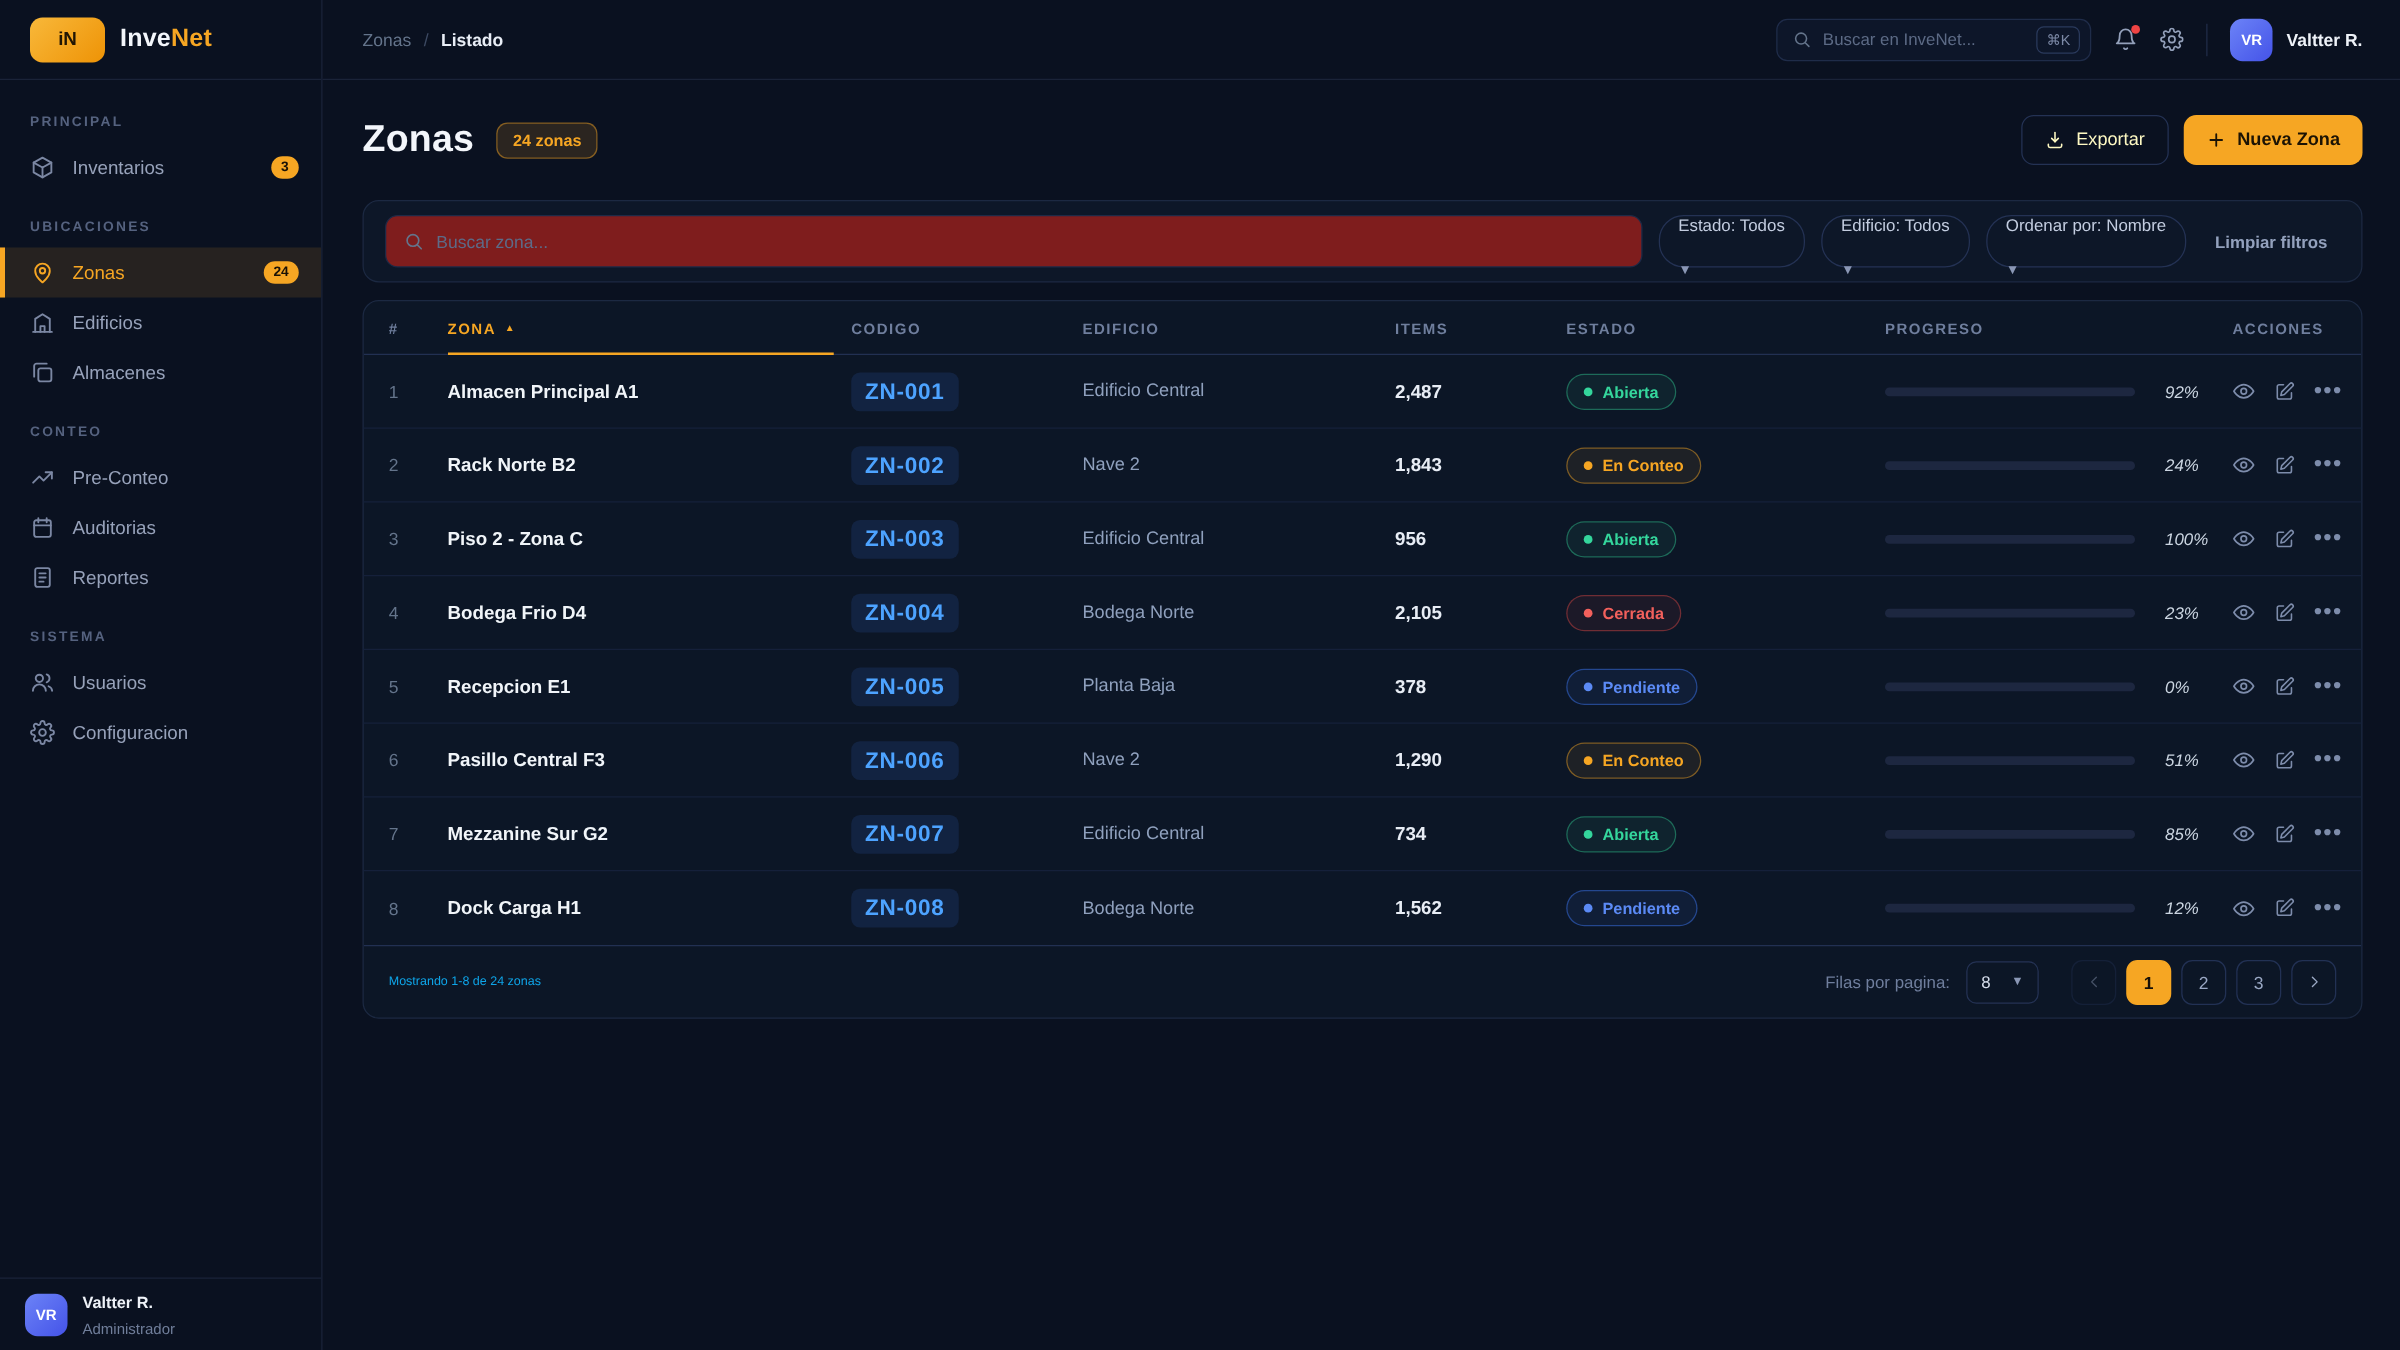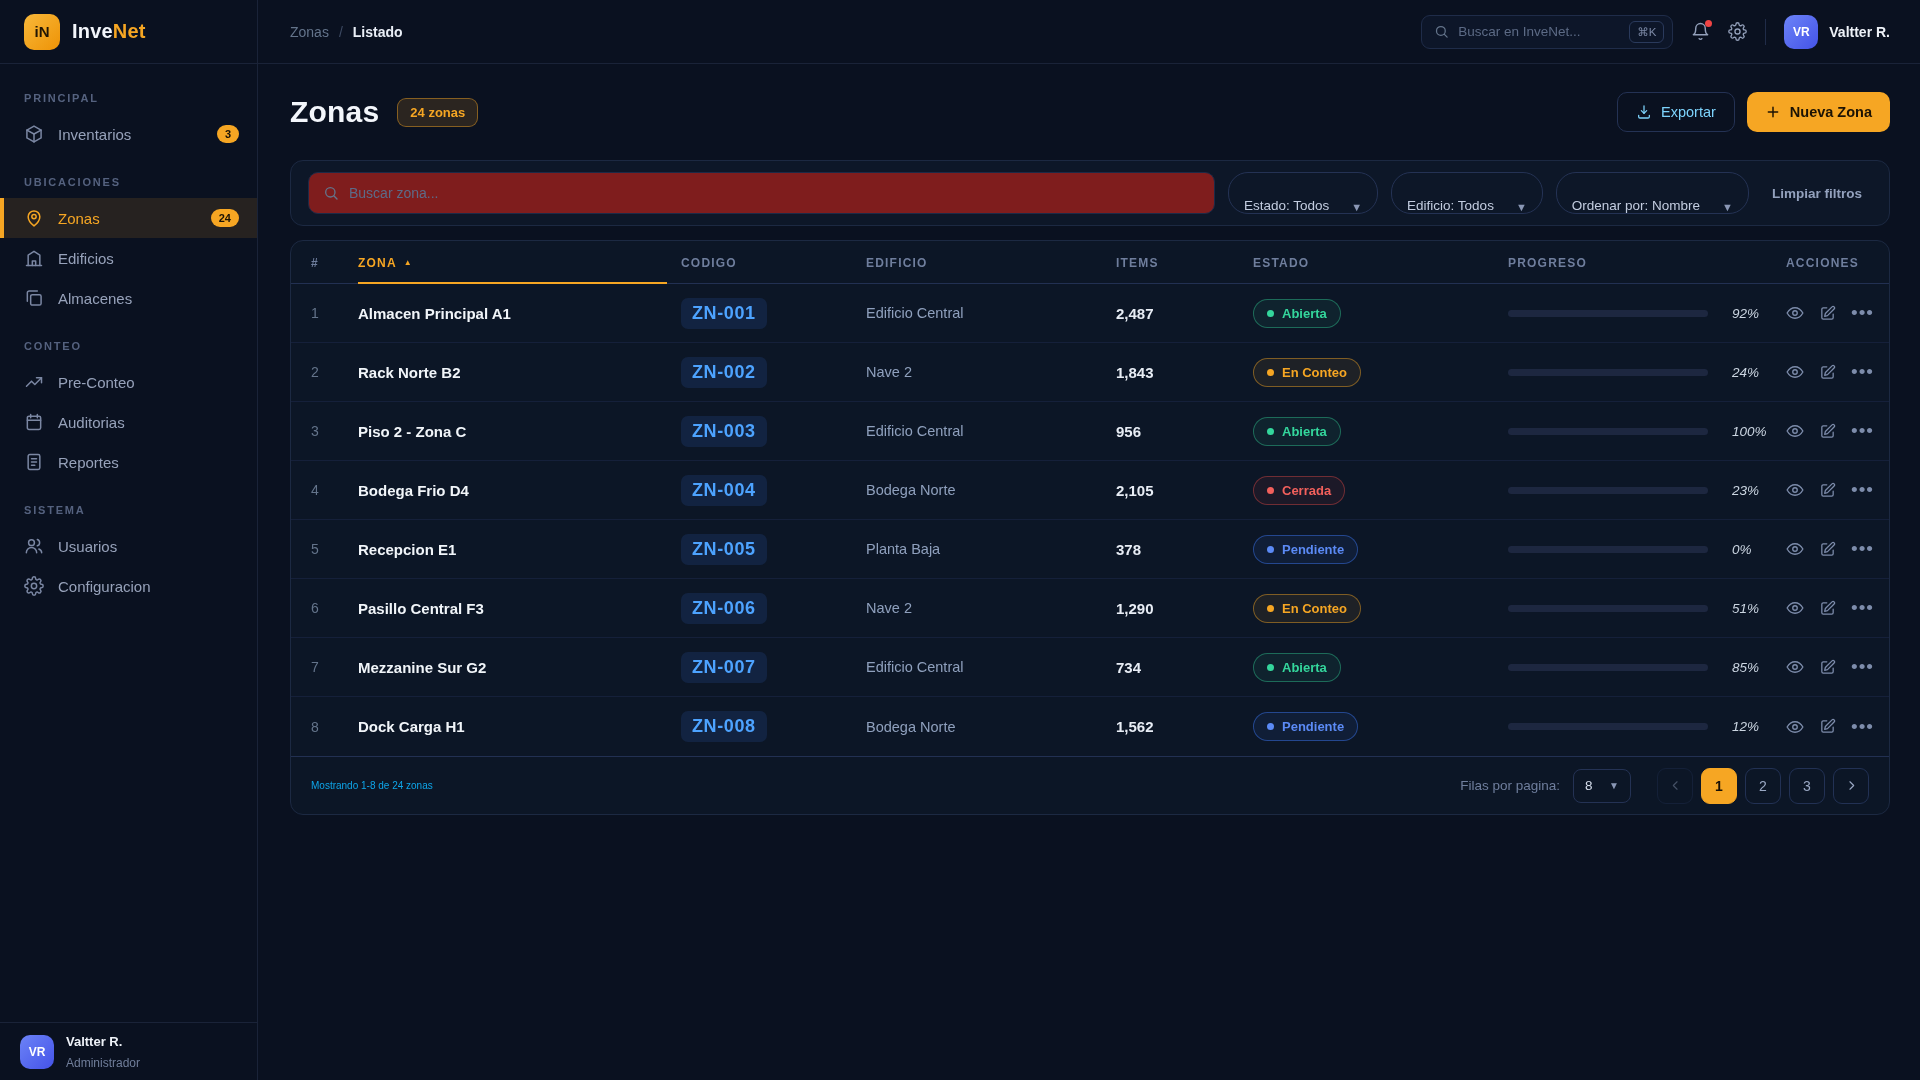--- a/index.html
+++ b/index.html
@@ -8,21 +8,21 @@
     font-family:"Liberation Sans", sans-serif;
     background:#0a1120; color:#e8edf5;
     display:flex;
     --accent:#f6a623; --green:#2bd293; --red:#ef4b47; --blue:#3d7bfd; --code:#4da3ff;
   }
   svg { display:block; }
 
   
   .sidebar { width:258px; height:1080px; border-right:1px solid #1a2338; display:flex; flex-direction:column; flex:none; }
   .logo-row { height:64px; border-bottom:1px solid #1a2338; display:flex; align-items:center; padding:0 24px; gap:12px; flex:none; }
-  .logo-mark { width:36px; height:36px; border-radius:10px; background:linear-gradient(135deg,#f8b83a,#ee9306);
+  .logo-mark { width:60px; height:36px; border-radius:10px; background:linear-gradient(135deg,#f8b83a,#ee9306);
     display:flex; align-items:center; justify-content:center; font-weight:700; font-size:15px; color:#211604; }
   .logo-text { font-size:20px; font-weight:700; color:#f3f6fb; letter-spacing:.2px; }
   .logo-text .accent { color:var(--accent); }
 
   .nav { flex:1; padding-top:6px; overflow:hidden; }
   .nav-title { padding:22px 24px 10px; font-size:11px; font-weight:700; letter-spacing:1.8px; color:#55627f; }
   .nav-item { height:40px; display:flex; align-items:center; gap:14px; padding:0 18px 0 24px; color:#97a2ba; font-size:15px; cursor:pointer; position:relative; }
   .nav-item .nico { width:20px; height:20px; color:#7b87a3; flex:none; }
   .nav-item .nlabel { flex:1; }
   .nav-badge { background:var(--accent); color:#1a1206; font-size:11px; font-weight:700; border-radius:999px; padding:3px 8px; min-width:20px; text-align:center; }
@@ -56,30 +56,30 @@
   .top-user .tu-name { font-size:14px; font-weight:700; color:#eef2f8; }
 
   .content { padding:0 30px 0 32px; flex:1; }
 
   .page-head { margin-top:26px; display:flex; align-items:center; height:44px; }
   .page-title { font-size:30px; font-weight:700; color:#f3f6fb; letter-spacing:.2px; }
   .count-badge { margin-left:18px; background:rgba(246,166,35,.14); border:1px solid rgba(246,166,35,.45);
     color:var(--accent); font-size:13px; font-weight:700; border-radius:9px; padding:6px 12px; }
   .head-actions { margin-left:auto; display:flex; gap:12px; }
   .btn { height:40px; border-radius:10px; display:flex; align-items:center; gap:9px; padding:0 18px; font-size:14.5px; font-family:inherit; cursor:pointer; }
-  .btn-outline { background:transparent; border:1px solid #243254; color:#7dd3fc; }
+  .btn-outline { background:transparent; border:1px solid #243254; color:#fef9c3; }
   .btn-primary { background:var(--accent); border:none; color:#1c1304; font-weight:700; }
 
   .filter-card { margin-top:26px; height:66px; background:#0d1728; border:1px solid #1c2942; border-radius:13px;
     display:flex; align-items:center; padding:0 17px; gap:13px; }
   .fsearch { flex:1; height:42px; background:#7f1d1d; border:1px solid #1d2a47; border-radius:10px; display:flex; align-items:center; gap:10px; padding:0 14px; }
   .fsearch input { flex:1; background:transparent; border:none; outline:none; color:#c7d1e4; font-size:14px; font-family:inherit; }
   .fsearch input::placeholder { color:#5d6b88; }
   .fsearch .sico { color:#64748b; }
-  .select-pill { height:42px; border:1px solid #243254; border-radius:20px; display:flex; align-items:flex-end; gap:22px; padding:0 15px; font-size:13.5px; color:#c3cde0; cursor:pointer; white-space:nowrap; }
+  .select-pill { height:42px; border:1px solid #243254; border-radius:20px; display:flex; align-items:flex-start; gap:22px; padding:0 15px; font-size:13.5px; color:#c3cde0; cursor:pointer; white-space:nowrap;flex-direction:column; }
   .select-pill .chev { color:#8a97b5; font-size:11px; }
   .clear-link { font-size:13.5px; font-weight:600; color:#93a1bd; padding:0 10px; cursor:pointer; white-space:nowrap; }
 
   
   .table-card { margin-top:14px; background:#0c1626; border:1px solid #1c2942; border-radius:13px; overflow:hidden; }
   .tgrid { display:grid; grid-template-columns:47px 323px 185px 250px 137px 255px 278px 1fr; align-items:center; padding:0 20px; }
   .thead { height:43px; border-bottom:1px solid #223052; }
   .th { font-size:12px; font-weight:700; letter-spacing:1.2px; color:#6f7e9d; }
   .th.sorted { color:var(--accent); height:43px; display:flex; align-items:center; gap:7px; box-shadow:inset 0 -2px 0 var(--accent); margin-right:14px; }
   .sort-arrow { font-size:8px; color:var(--accent); }

